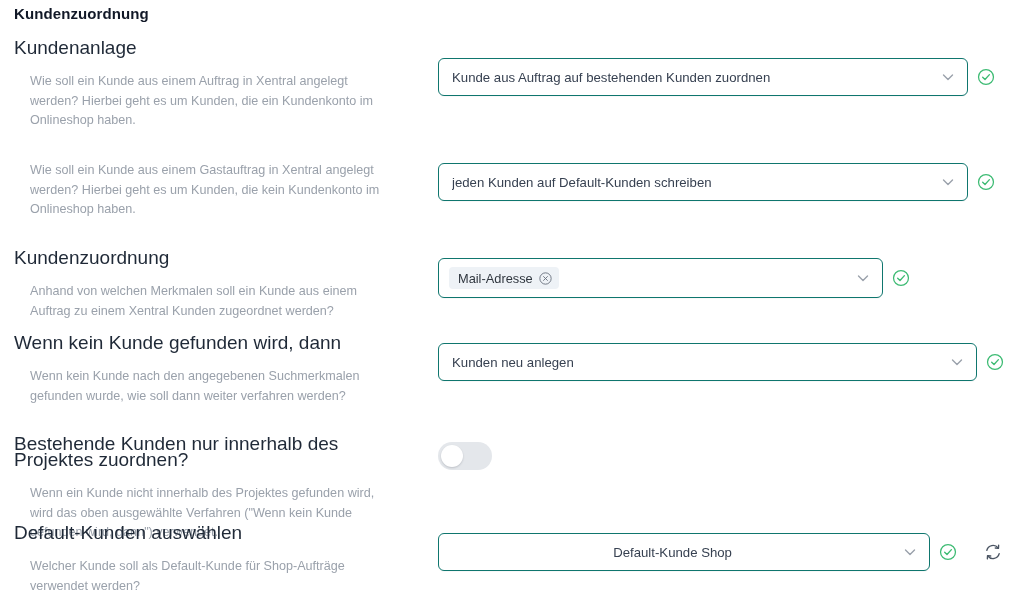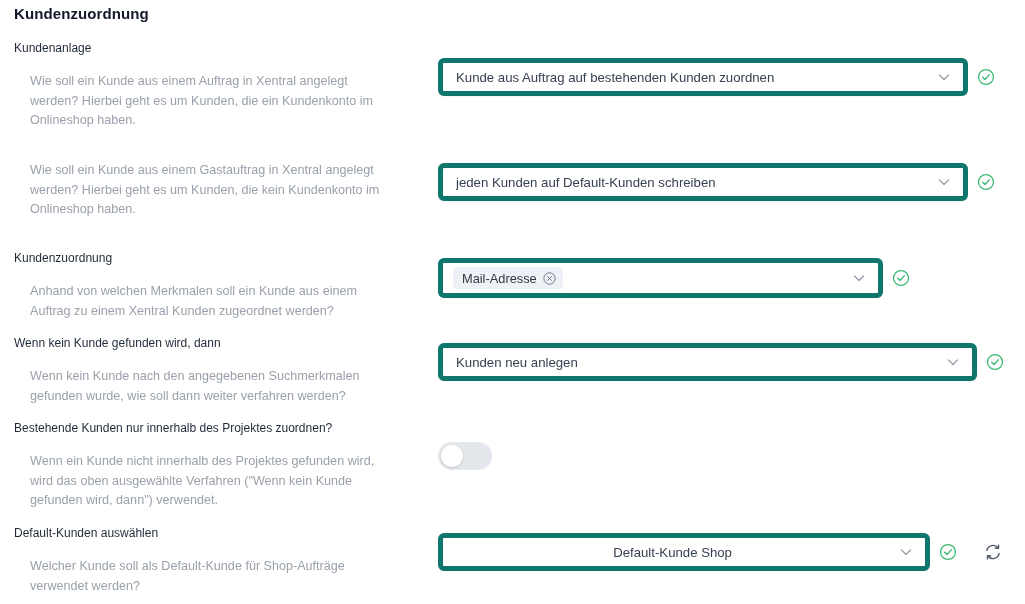--- a/index.html
+++ b/index.html
@@ -34,21 +34,21 @@
     position: absolute;
     left: 0;
     width: 1025px;
   }
   .label-col {
     position: absolute;
     left: 14px;
     width: 400px;
   }
   .field-label {
-    font-size: 12px;
+    font-size: 19px;
     color: #1f2937;
     font-weight: normal;
     margin: 0 0 6px 0;
     line-height: 16px;
   }
   .field-desc {
     font-size: 12.6px;
     color: #9aa1ab;
     line-height: 19.5px;
     margin: 16px;
@@ -56,21 +56,21 @@
   }
   .control-col {
     position: absolute;
     left: 438px;
   }
   .select-box {
     position: relative;
     box-sizing: border-box;
     height: 38px;
     background: #ffffff;
-    border: 5px solid #0f766e;
+    border: 1px solid #0f766e;
     border-radius: 6px;
     display: flex;
     align-items: center;
     padding: 0 36px 0 13px;
     box-shadow: 0 1px 1px rgba(16,24,40,0.03);
   }
   .select-value {
     font-size: 13.2px;
     color: #374151;
     white-space: nowrap;
@@ -247,21 +247,21 @@
       <span class="check-icon">
         <svg viewBox="0 0 20 20" width="18" height="18">
             <circle cx="10" cy="10" r="8.3" fill="none" stroke="#3dbb73" stroke-width="1.4"></circle>
             <path d="M6.3 10.2 L8.9 12.7 L13.8 7.4" fill="none" stroke="#3dbb73" stroke-width="1.5" stroke-linecap="round" stroke-linejoin="round"></path>
           </svg>
       </span>
     </div>
   </div>
 
   <div class="row" style="top:420px;">
-    <div class="label-col" style="top:0;">
+    <div class="label-col" style="top:16px;">
       <div class="field-label">Bestehende Kunden nur innerhalb des Projektes zuordnen?</div>
       <div class="field-desc">Wenn ein Kunde nicht innerhalb des Projektes gefunden wird, wird das oben ausgewählte Verfahren ("Wenn kein Kunde gefunden wird, dann") verwendet.</div>
     </div>
     <div class="control-col" style="top:22px;">
       <div class="toggle">
         <div class="knob"></div>
       </div>
     </div>
   </div>
 

